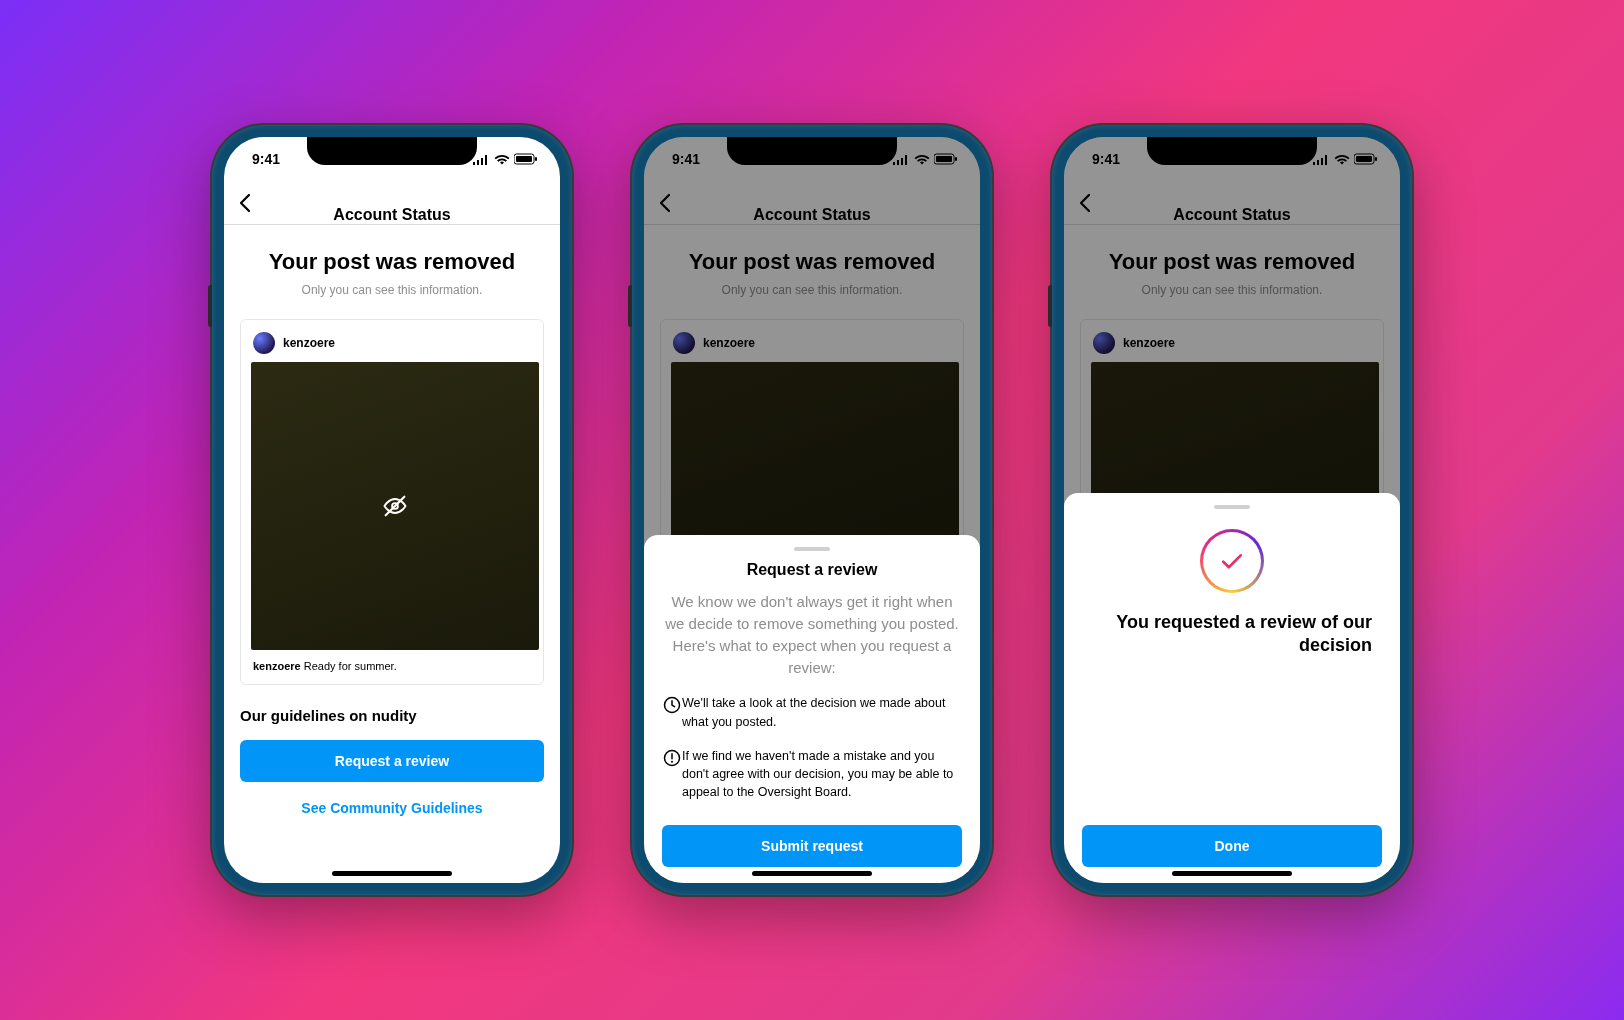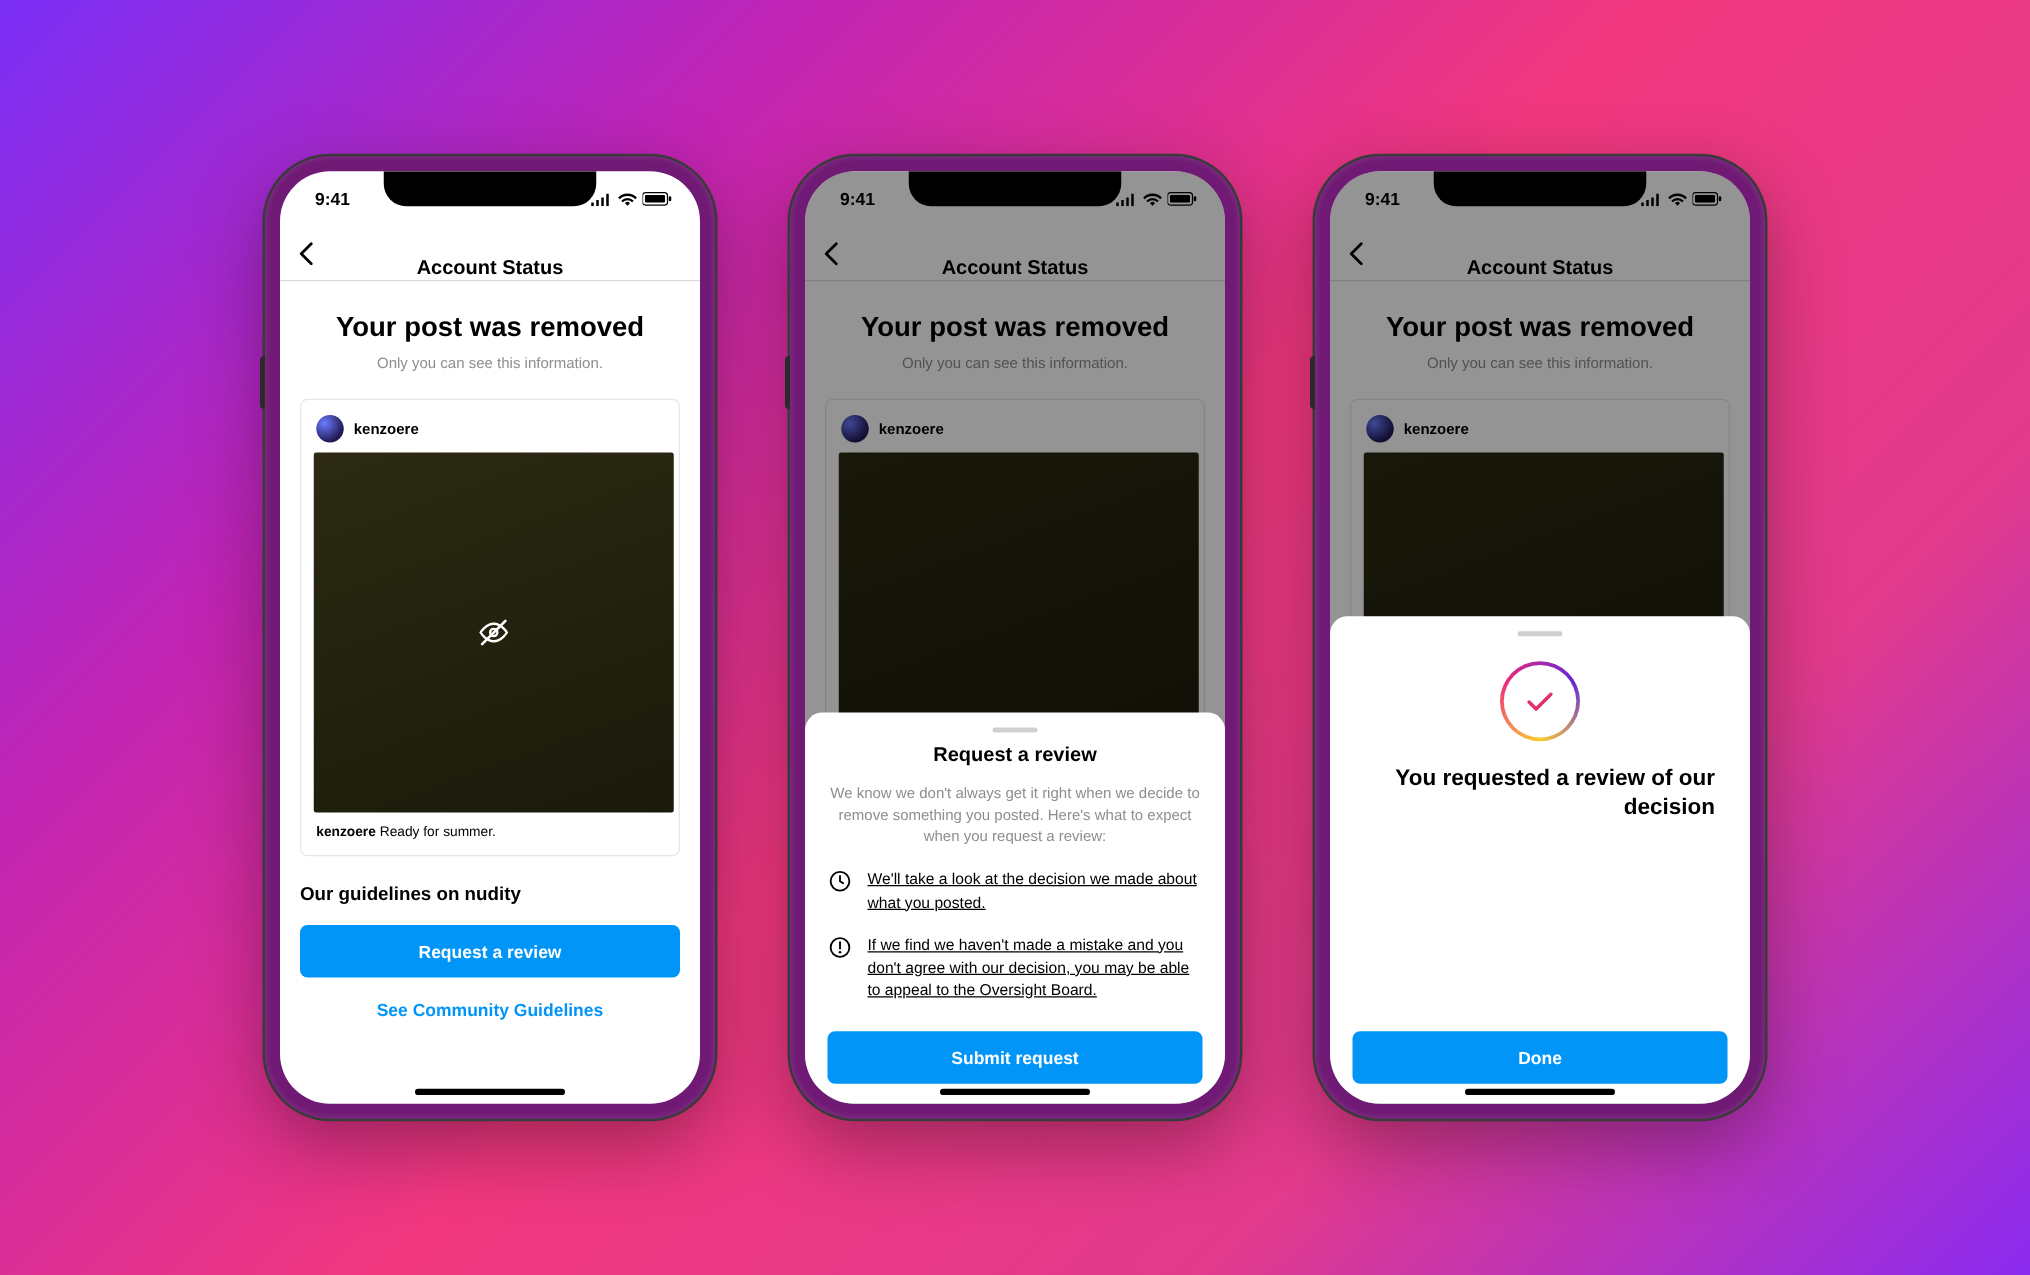--- a/index.html
+++ b/index.html
@@ -9,21 +9,21 @@
     height: 1020px;
     background: linear-gradient(135deg, #7b2ff7 0%, #c224b3 25%, #f1377e 50%, #e23a8c 75%, #8b2bf0 100%);
     display: flex;
     justify-content: center;
     align-items: center;
     gap: 60px;
   }
   .phone {
     width: 360px;
     height: 770px;
-    background: #701a75;
+    background: #0c4a6e;
     border-radius: 52px;
     padding: 12px;
     box-shadow: 0 0 0 2px #3a3a3a, 0 20px 60px rgba(0,0,0,.35), inset 0 0 6px rgba(255,255,255,.15);
     position: relative;
   }
   .phone::before { 
     content:"";
     position:absolute; left:-4px; top:160px; width:4px; height:42px; background:#2a2a2a; border-radius:3px 0 0 3px;
   }
   .screen {
@@ -103,22 +103,22 @@
   .dim {
     position:absolute; inset:0; background:rgba(0,0,0,.42); z-index:40;
   }
   .sheet {
     position:absolute; left:0; right:0; bottom:0;
     background:#fff; border-radius:14px 14px 0 0;
     z-index:60; padding:10px 18px 16px 18px;
   }
   .grabber { width:36px; height:4px; background:#d0d0d0; border-radius:2px; margin:2px auto 10px auto;}
   .sheet-title { font-size:16px; font-weight:700; text-align:center; margin-bottom:12px;}
-  .sheet-intro { font-size:12px; color:#8e8e8e; text-align:center; line-height:1.45; margin-bottom:16px;}
-  .bullet { display:flex; gap:12px; margin-bottom:16px;text-decoration:underline; }
+  .sheet-intro { font-size:15px; color:#8e8e8e; text-align:center; line-height:1.45; margin-bottom:16px;}
+  .bullet { display:flex; margin-bottom:16px; }
   .bullet-icon { flex:0 0 20px; margin-top:1px;}
   .bullet-text { font-size:12.5px; line-height:1.45; }
   .sheet-tall { height: 390px; display:flex; flex-direction:column; }
   .sheet-content-confirm {
     flex:1; display:flex; flex-direction:column; align-items:center; justify-content:flex-start;
     padding-top:10px;
   }
   .check-ring {
     width:64px; height:64px; border-radius:50%;
     background: conic-gradient(from 180deg, #f9ce34, #ee2a7b, #6228d7, #f9ce34);

